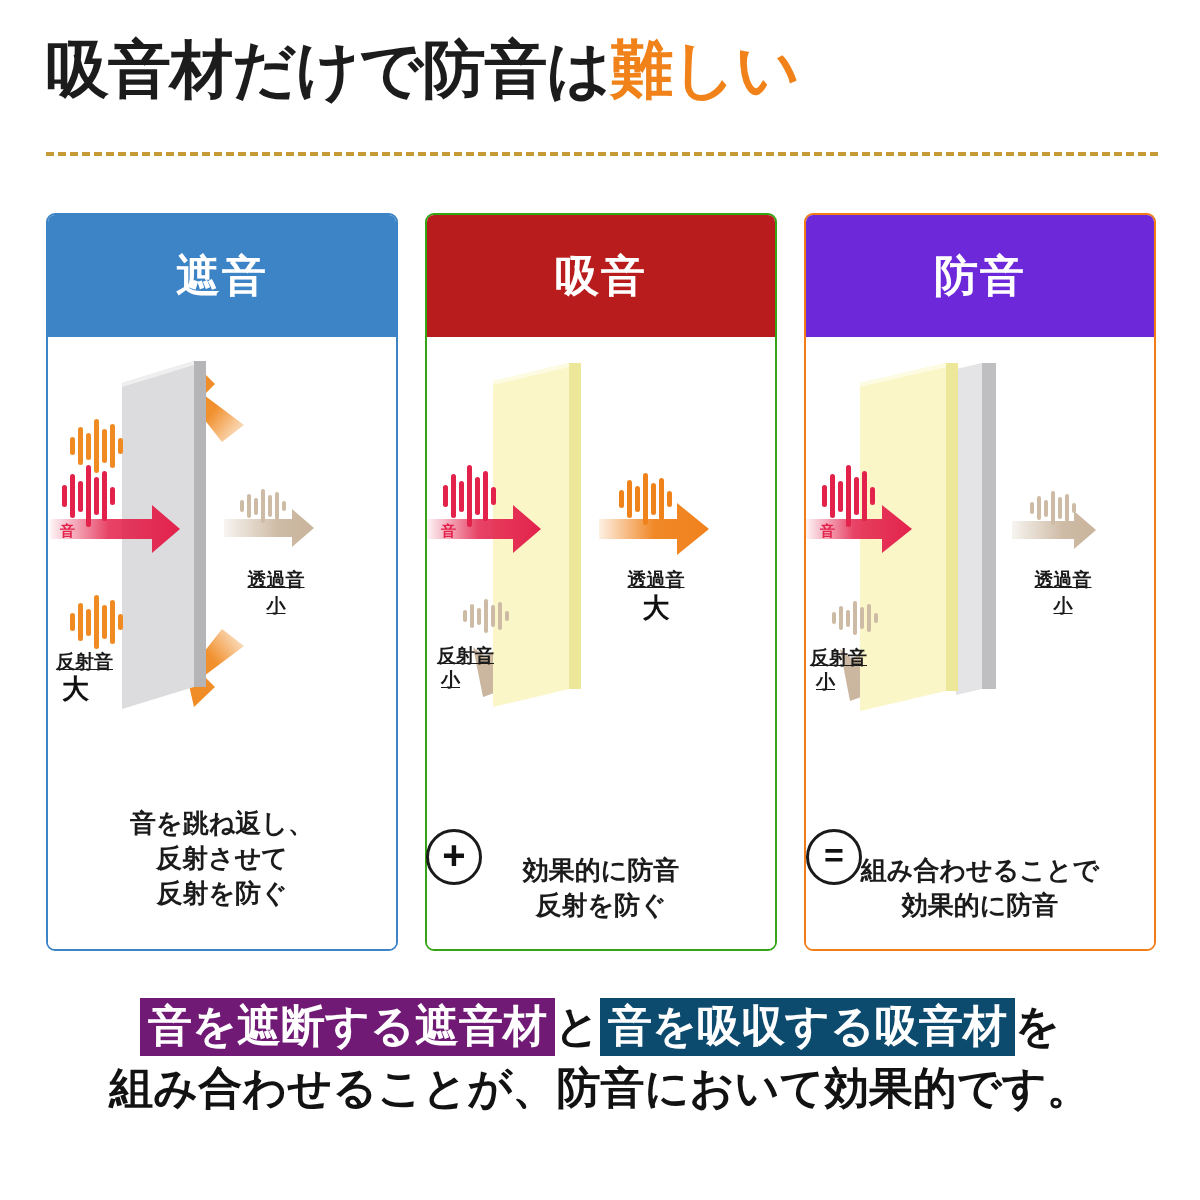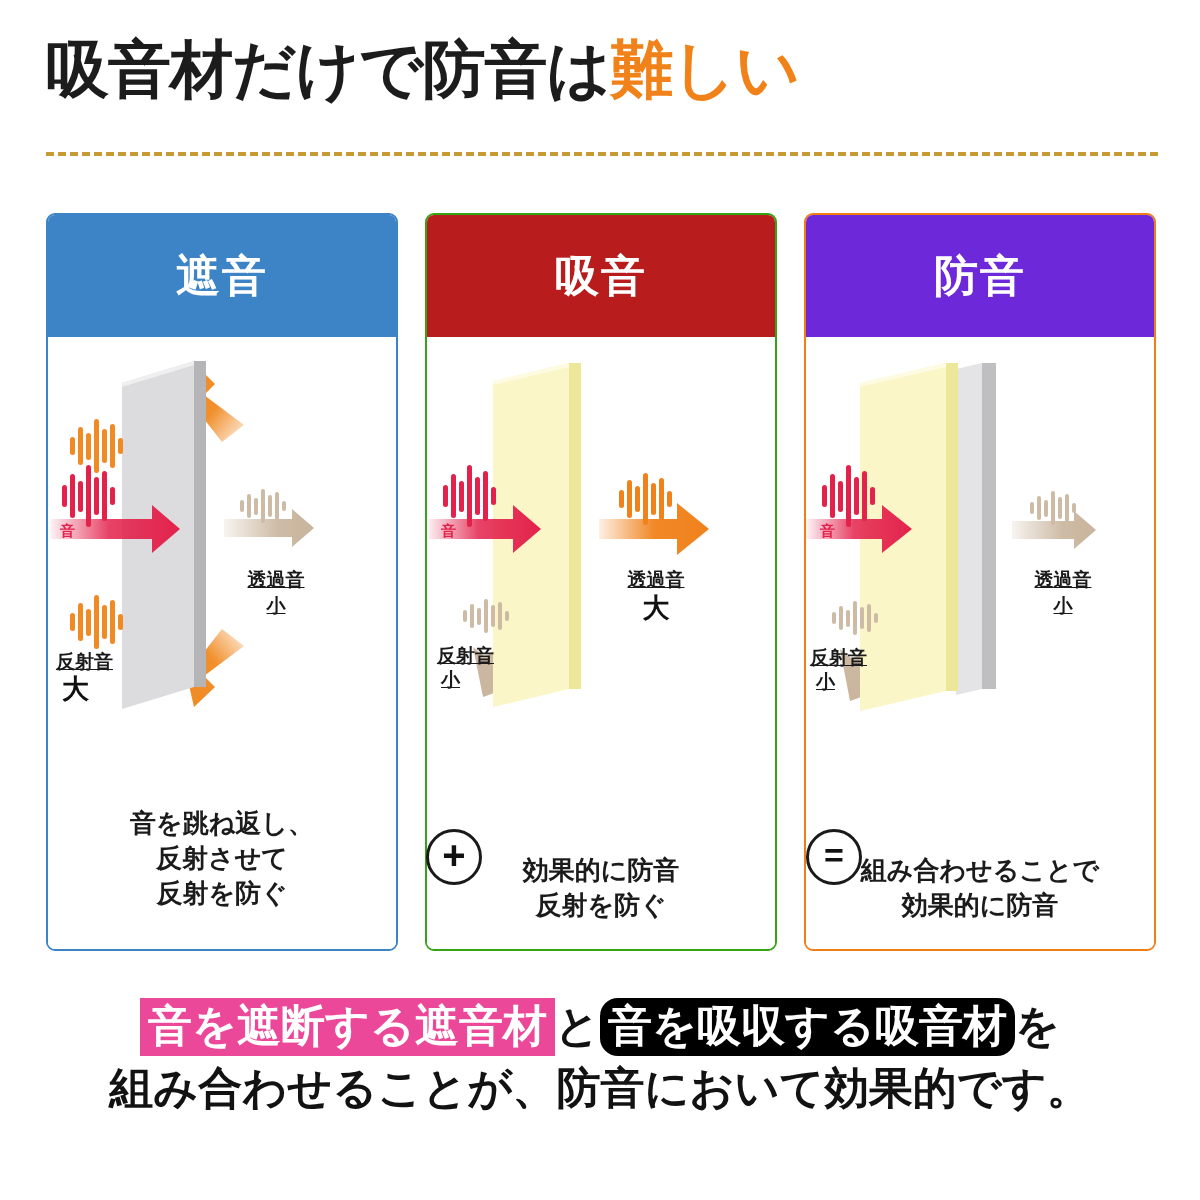--- a/index.html
+++ b/index.html
@@ -83,22 +83,22 @@
     font-size:40px;font-weight:bold;line-height:1;color:#111;z-index:5;
     padding-bottom:4px;box-sizing:border-box;
   }
   .op.plus{left:380px;top:616px;}
   .op.eq{left:760px;top:616px;font-size:34px;}
 
   
   .bottom{position:absolute;left:0;top:995px;width:1200px;text-align:center;}
   .bline{font-size:44px;font-weight:bold;line-height:1.42;white-space:nowrap;color:#121212;}
   .hl{color:#fff;padding:3px 8px 6px 8px;}
-  .hl.blue{background:#ec4899;}
-  .hl.green{background:#000000;border-radius:18px;}
+  .hl.blue{background:#701a75;}
+  .hl.green{background:#0c4a6e;}
 </style>
 </head>
 <body>
 
 <div class="title-wrap">
   <div class="title"><span>吸音材だけで防音は</span><span class="accent">難しい</span></div>
 </div>
 <div class="divider"></div>
 
 <div class="cards">

